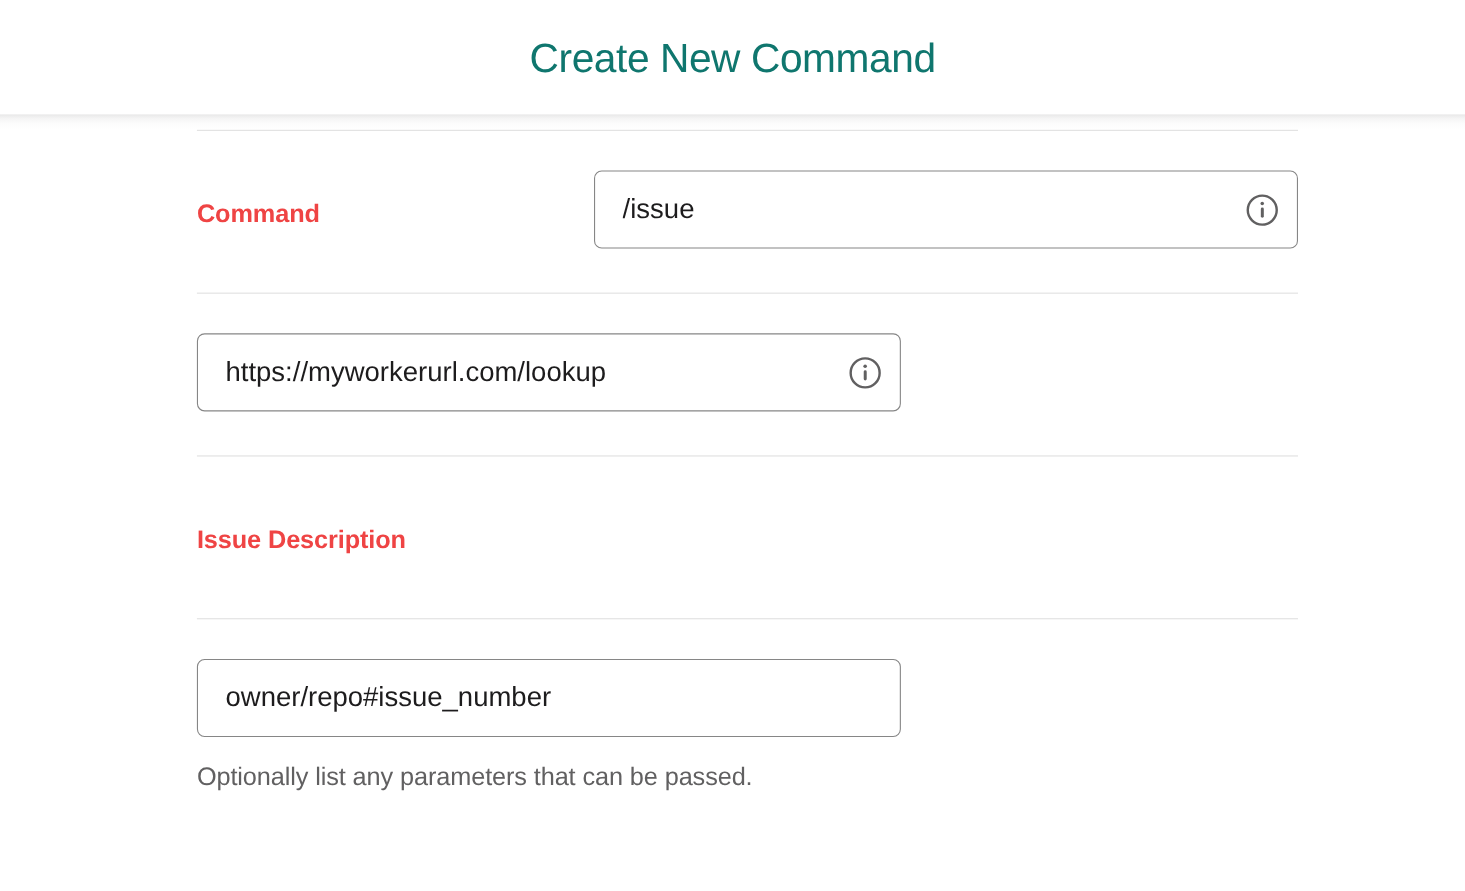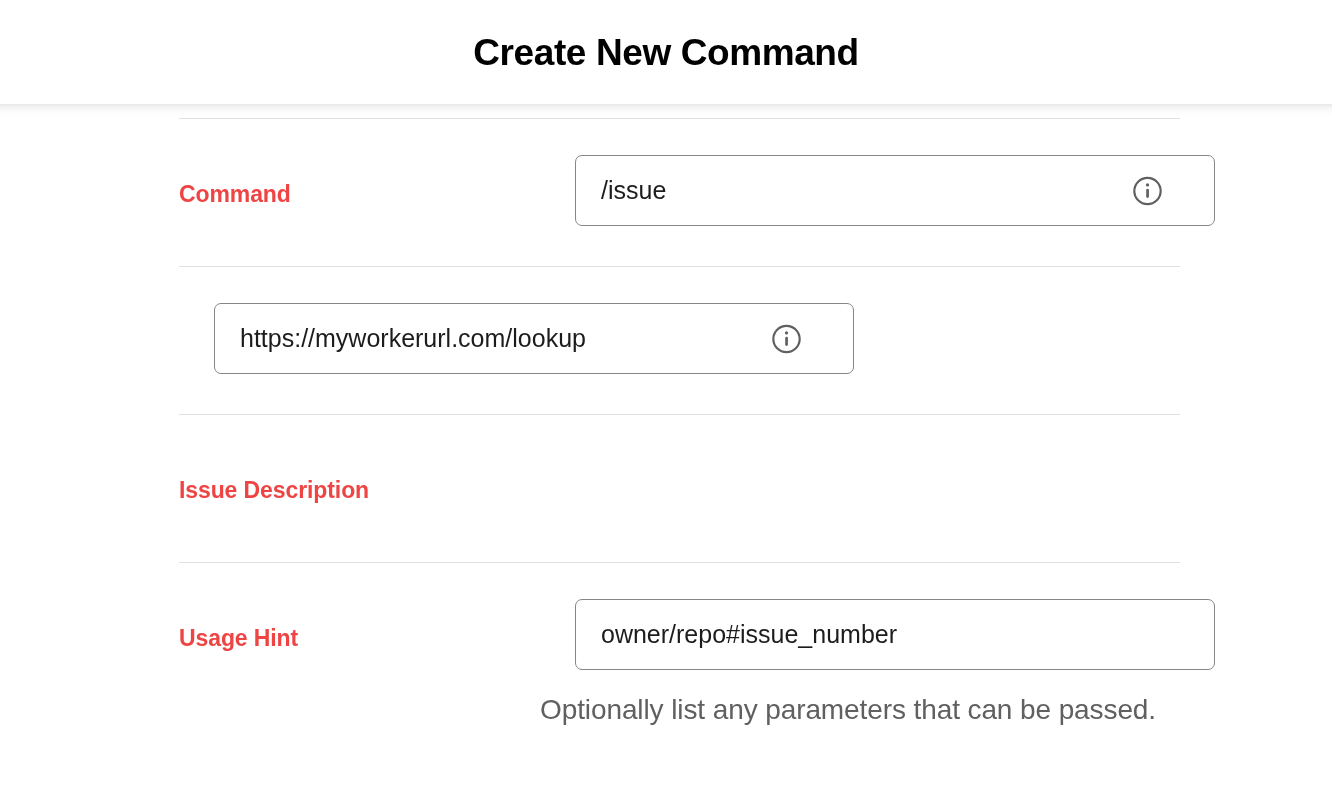--- a/index.html
+++ b/index.html
@@ -26,22 +26,22 @@
     height: 104px;
     width: 100%;
     background: #ffffff;
     display: flex;
     align-items: center;
     justify-content: center;
   }
 
   .header-title {
     font-size: 37px;
-    font-weight: 700;
-    color: #000000;
+    font-weight: 400;
+    color: #0f766e;
     letter-spacing: -0.4px;
     line-height: 1;
   }
 
   .header-shadow {
     position: absolute;
     left: 0;
     top: 104px;
     width: 100%;
     height: 14px;
@@ -104,37 +104,36 @@
     font-family: "Liberation Sans", sans-serif;
     font-size: 25px;
     color: #1d1c1d;
     padding: 0 56px 0 25px;
     line-height: 69px;
     outline: none;
     display: block;
     white-space: nowrap;
     overflow: hidden;
     text-overflow: clip;
-    margin-left: 35px;
   }
 
   .info-icon {
     position: absolute;
     right: 17px;
     top: 50%;
     transform: translateY(-50%);
     width: 31px;
     height: 31px;
     cursor: pointer;
     display: block;
   }
 
   .helper-text {
     margin-top: 23px;
-    font-size: 28px;
+    font-size: 23px;
     color: #616061;
     letter-spacing: -0.1px;
     line-height: 1.2;
   }
 </style>
 </head>
 <body>
 
 <div class="page">
 
@@ -175,21 +174,20 @@
         </div>
       </div>
 
       <div class="divider"></div>
       <div class="form-row">
         <div class="row-label">Issue Description</div>
       </div>
 
       <div class="divider"></div>
       <div class="form-row">
-        <div class="row-label">Usage Hint</div>
         <div class="row-control">
           <div class="input-wrap">
             <input class="text-input" type="text" style="" value="owner/repo#issue_number">
           </div>
           <div class="helper-text">Optionally list any parameters that can be passed.</div>
         </div>
       </div>
 
     </div>
   </div>

